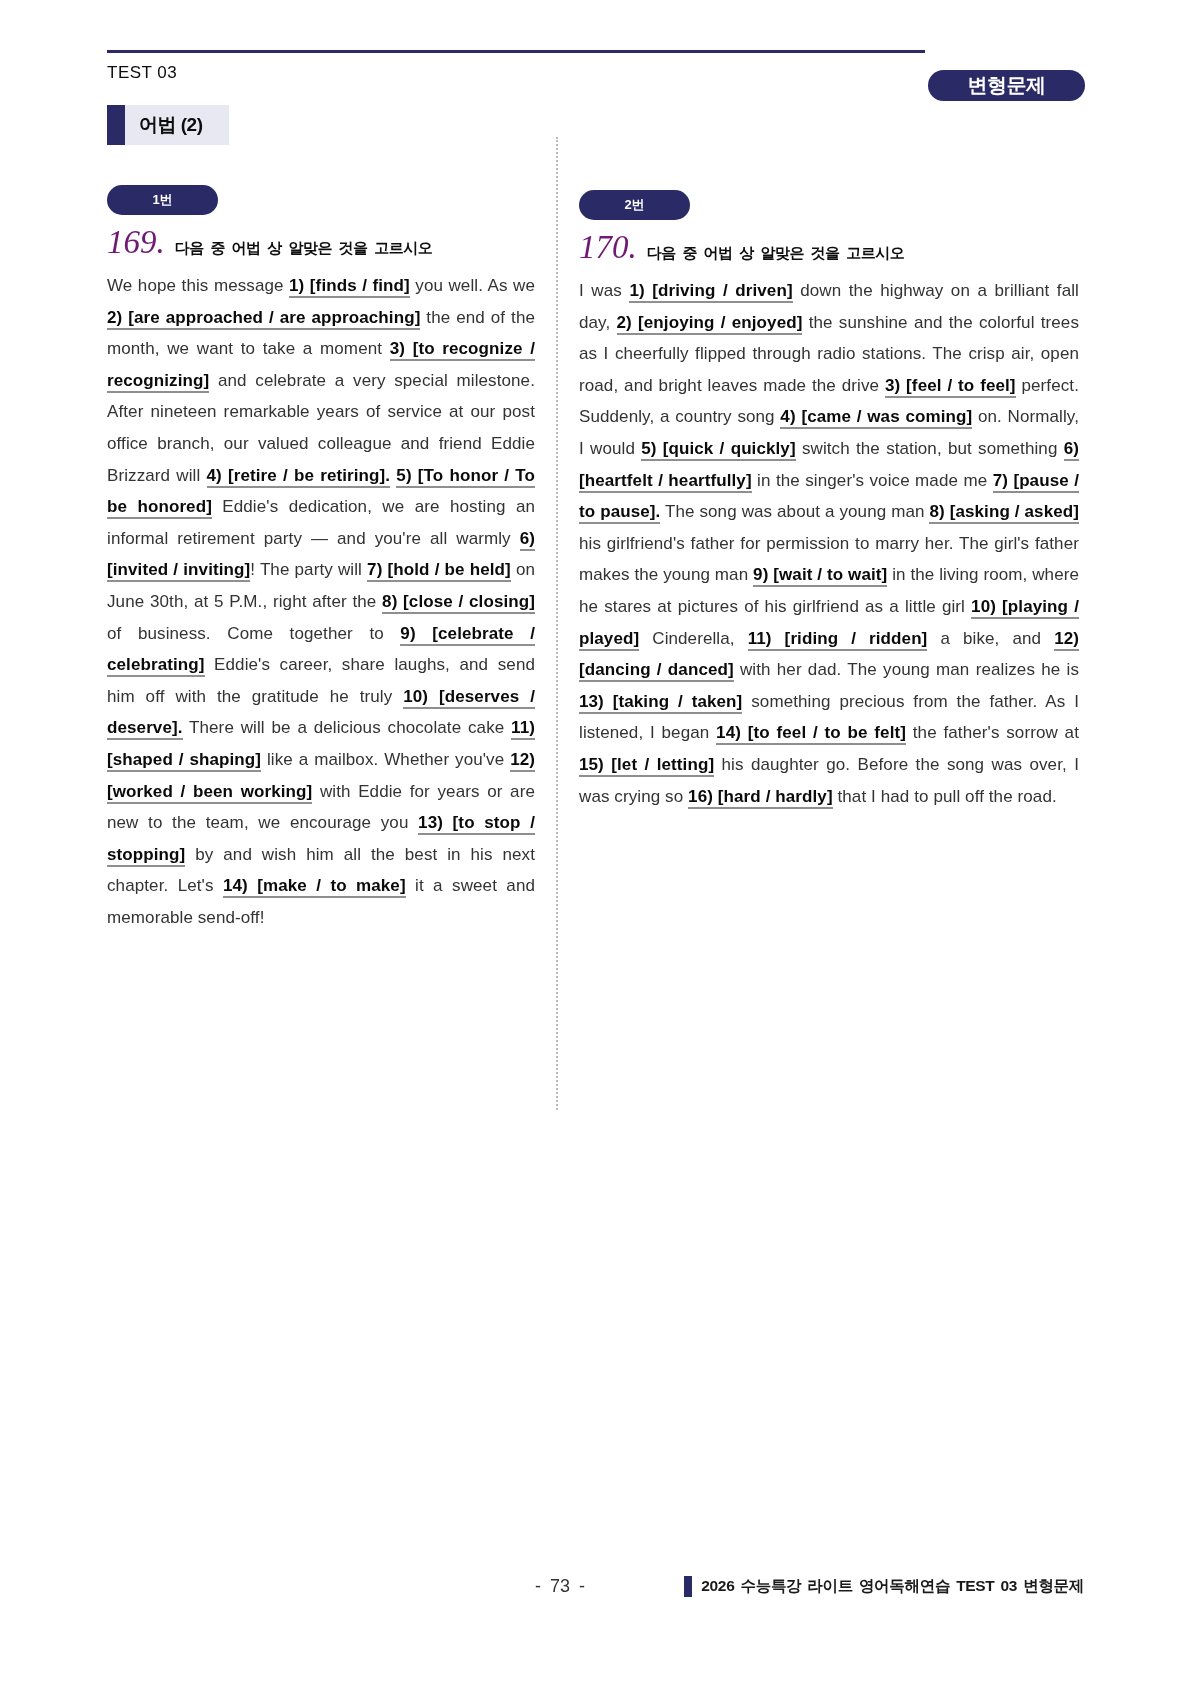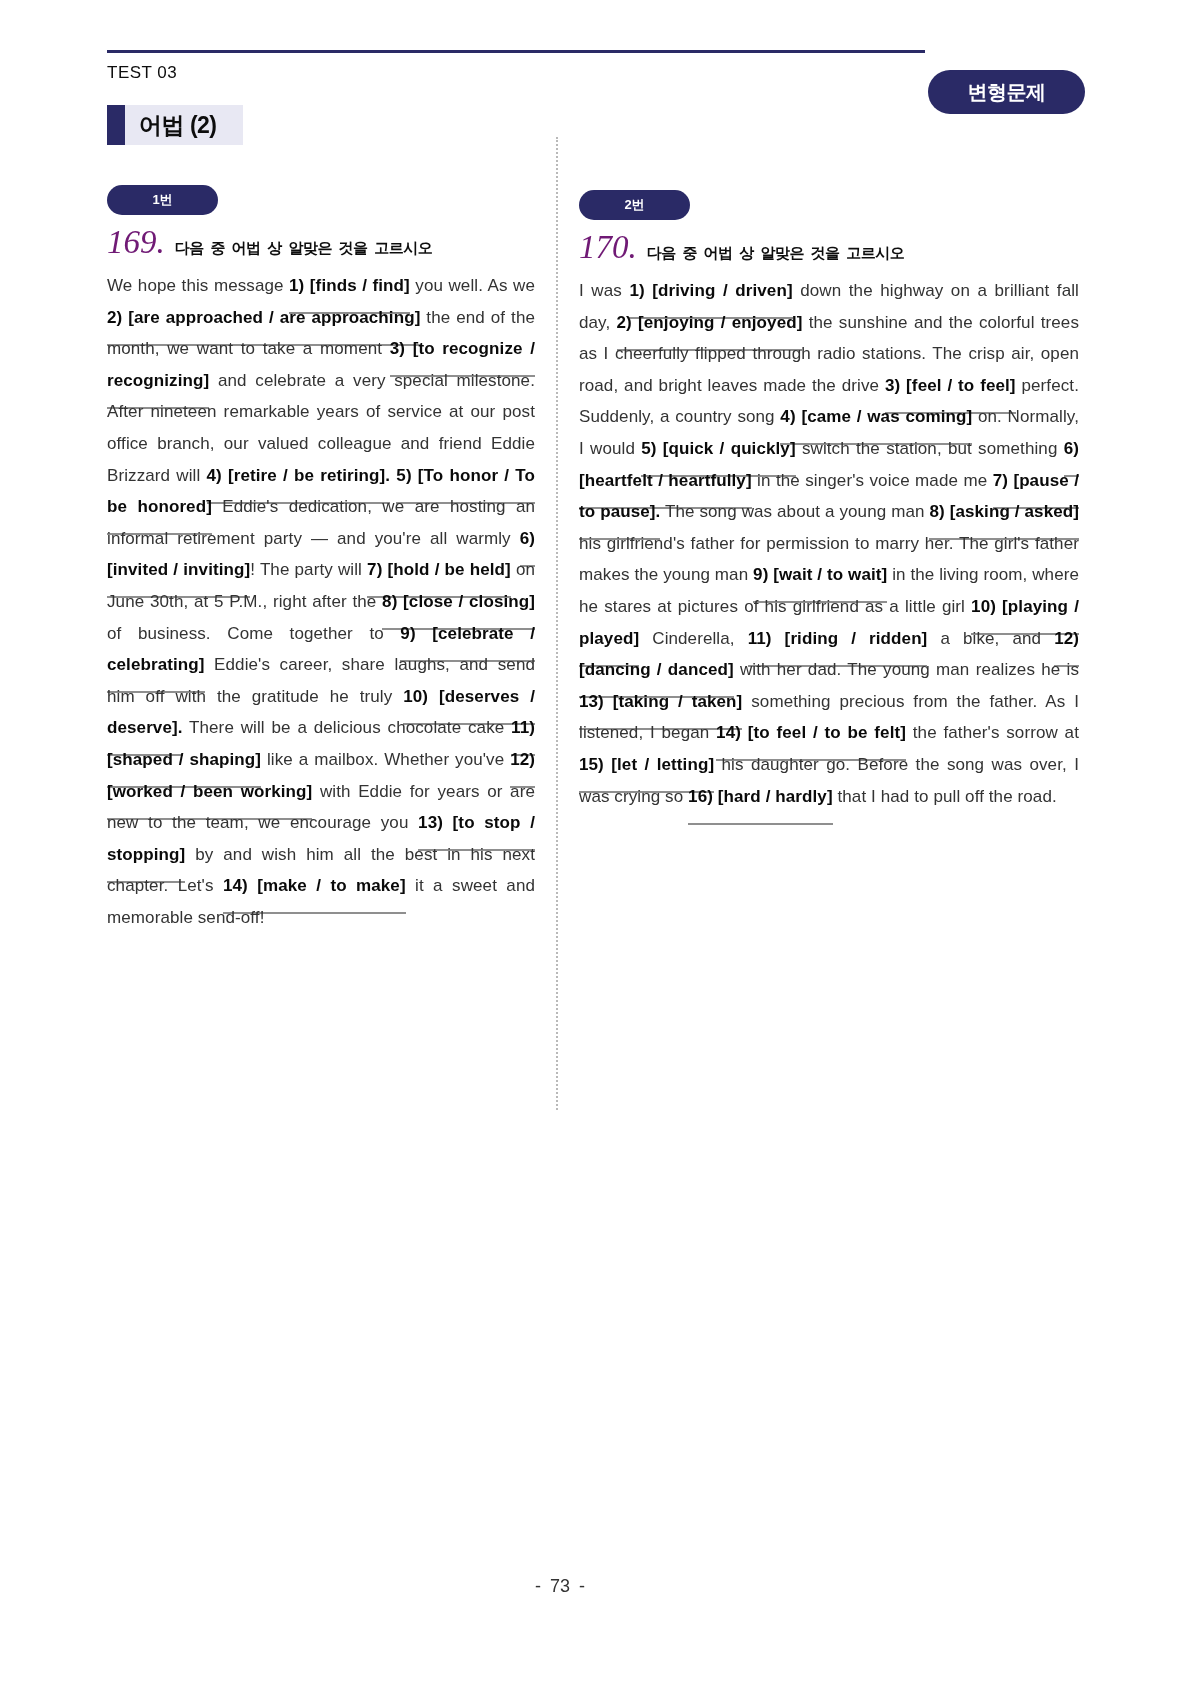--- a/index.html
+++ b/index.html
@@ -24,34 +24,34 @@
     width: 818px; height: 3px;
     background: #2a2a66;
   }
   .test-label {
     margin-top: 10px;
     font-size: 17px; font-weight: normal; color: #0d0d0d;
     letter-spacing: 0.5px;
   }
   .variant-badge {
     position: absolute; right: 0; top: 20px;
-    width: 157px; height: 44px;
+    width: 157px; height: 31px;
     background: #2a2a66; color: #ffffff;
     border-radius: 22px;
     display: flex; align-items: center; justify-content: center;
     font-size: 20px; font-weight: bold; letter-spacing: -0.5px;
   }
 
   
   .section-row { margin-top: 22px; display: flex; align-items: stretch; }
   .section-block { width: 18px; background: #2a2a66; }
   .section-title {
     background: #e8e8f3;
     padding: 6px 26px 6px 14px;
-    font-size: 23px; font-weight: bold; color: #0d0d0d;
+    font-size: 19px; font-weight: bold; color: #0d0d0d;
     letter-spacing: -0.5px;
     line-height: 28px;
   }
 
   
   .col-divider {
     position: absolute;
     left: 556px; top: 137px;
     height: 973px; width: 0;
     border-left: 2px dotted #b9b9b9;
@@ -87,21 +87,21 @@
   .passage {
     margin-top: 9px;
     font-size: 17px; line-height: 31.6px;
     text-align: justify;
     color: #333;
     letter-spacing: 0.1px;
   }
   .choice {
     font-weight: bold; color: #0a0a0a;
     border-bottom: 2px solid #8f8f8f;
-    padding-bottom: 17px;
+    padding-bottom: 1px;
     margin-top: 44px;
   }
 
   
   .footer-page {
     position: absolute;
     left: 505px; top: 1576px;
     width: 110px; text-align: center;
     font-size: 18px; color: #333;
     word-spacing: 4px;
@@ -156,14 +156,18 @@
         <span class="q-number">170.</span>
         <span class="q-instruction">다음 중 어법 상 알맞은 것을 고르시오</span>
       </div>
       <div class="passage"><span>I was </span><span class="choice">1) [driving / driven]</span><span> down the highway on a brilliant fall day, </span><span class="choice">2) [enjoying / enjoyed]</span><span> the sunshine and the colorful trees as I cheerfully flipped through radio stations. The crisp air, open road, and bright leaves made the drive </span><span class="choice">3) [feel / to feel]</span><span> perfect. Suddenly, a country song </span><span class="choice">4) [came / was coming]</span><span> on. Normally, I would </span><span class="choice">5) [quick / quickly]</span><span> switch the station, but something </span><span class="choice">6) [heartfelt / heartfully]</span><span> in the singer's voice made me </span><span class="choice">7) [pause / to pause].</span><span> The song was about a young man </span><span class="choice">8) [asking / asked]</span><span> his girlfriend's father for permission to marry her. The girl's father makes the young man </span><span class="choice">9) [wait / to wait]</span><span> in the living room, where he stares at pictures of his girlfriend as a little girl </span><span class="choice">10) [playing / played]</span><span> Cinderella, </span><span class="choice">11) [riding / ridden]</span><span> a bike, and </span><span class="choice">12) [dancing / danced]</span><span> with her dad. The young man realizes he is </span><span class="choice">13) [taking / taken]</span><span> something precious from the father. As I listened, I began </span><span class="choice">14) [to feel / to be felt]</span><span> the father's sorrow at </span><span class="choice">15) [let / letting]</span><span> his daughter go. Before the song was over, I was crying so </span><span class="choice">16) [hard / hardly]</span><span> that I had to pull off the road.</span></div>
     </div>
 
   </div>
 
   <div class="footer-page">- 73 -</div>
 
+  <div class="footer-right">
+    <div class="footer-bar"></div>
+    <div class="footer-text">2026 수능특강 라이트 영어독해연습 TEST 03 변형문제</div>
+  </div>
 
 </div>
 
 </body></html>

